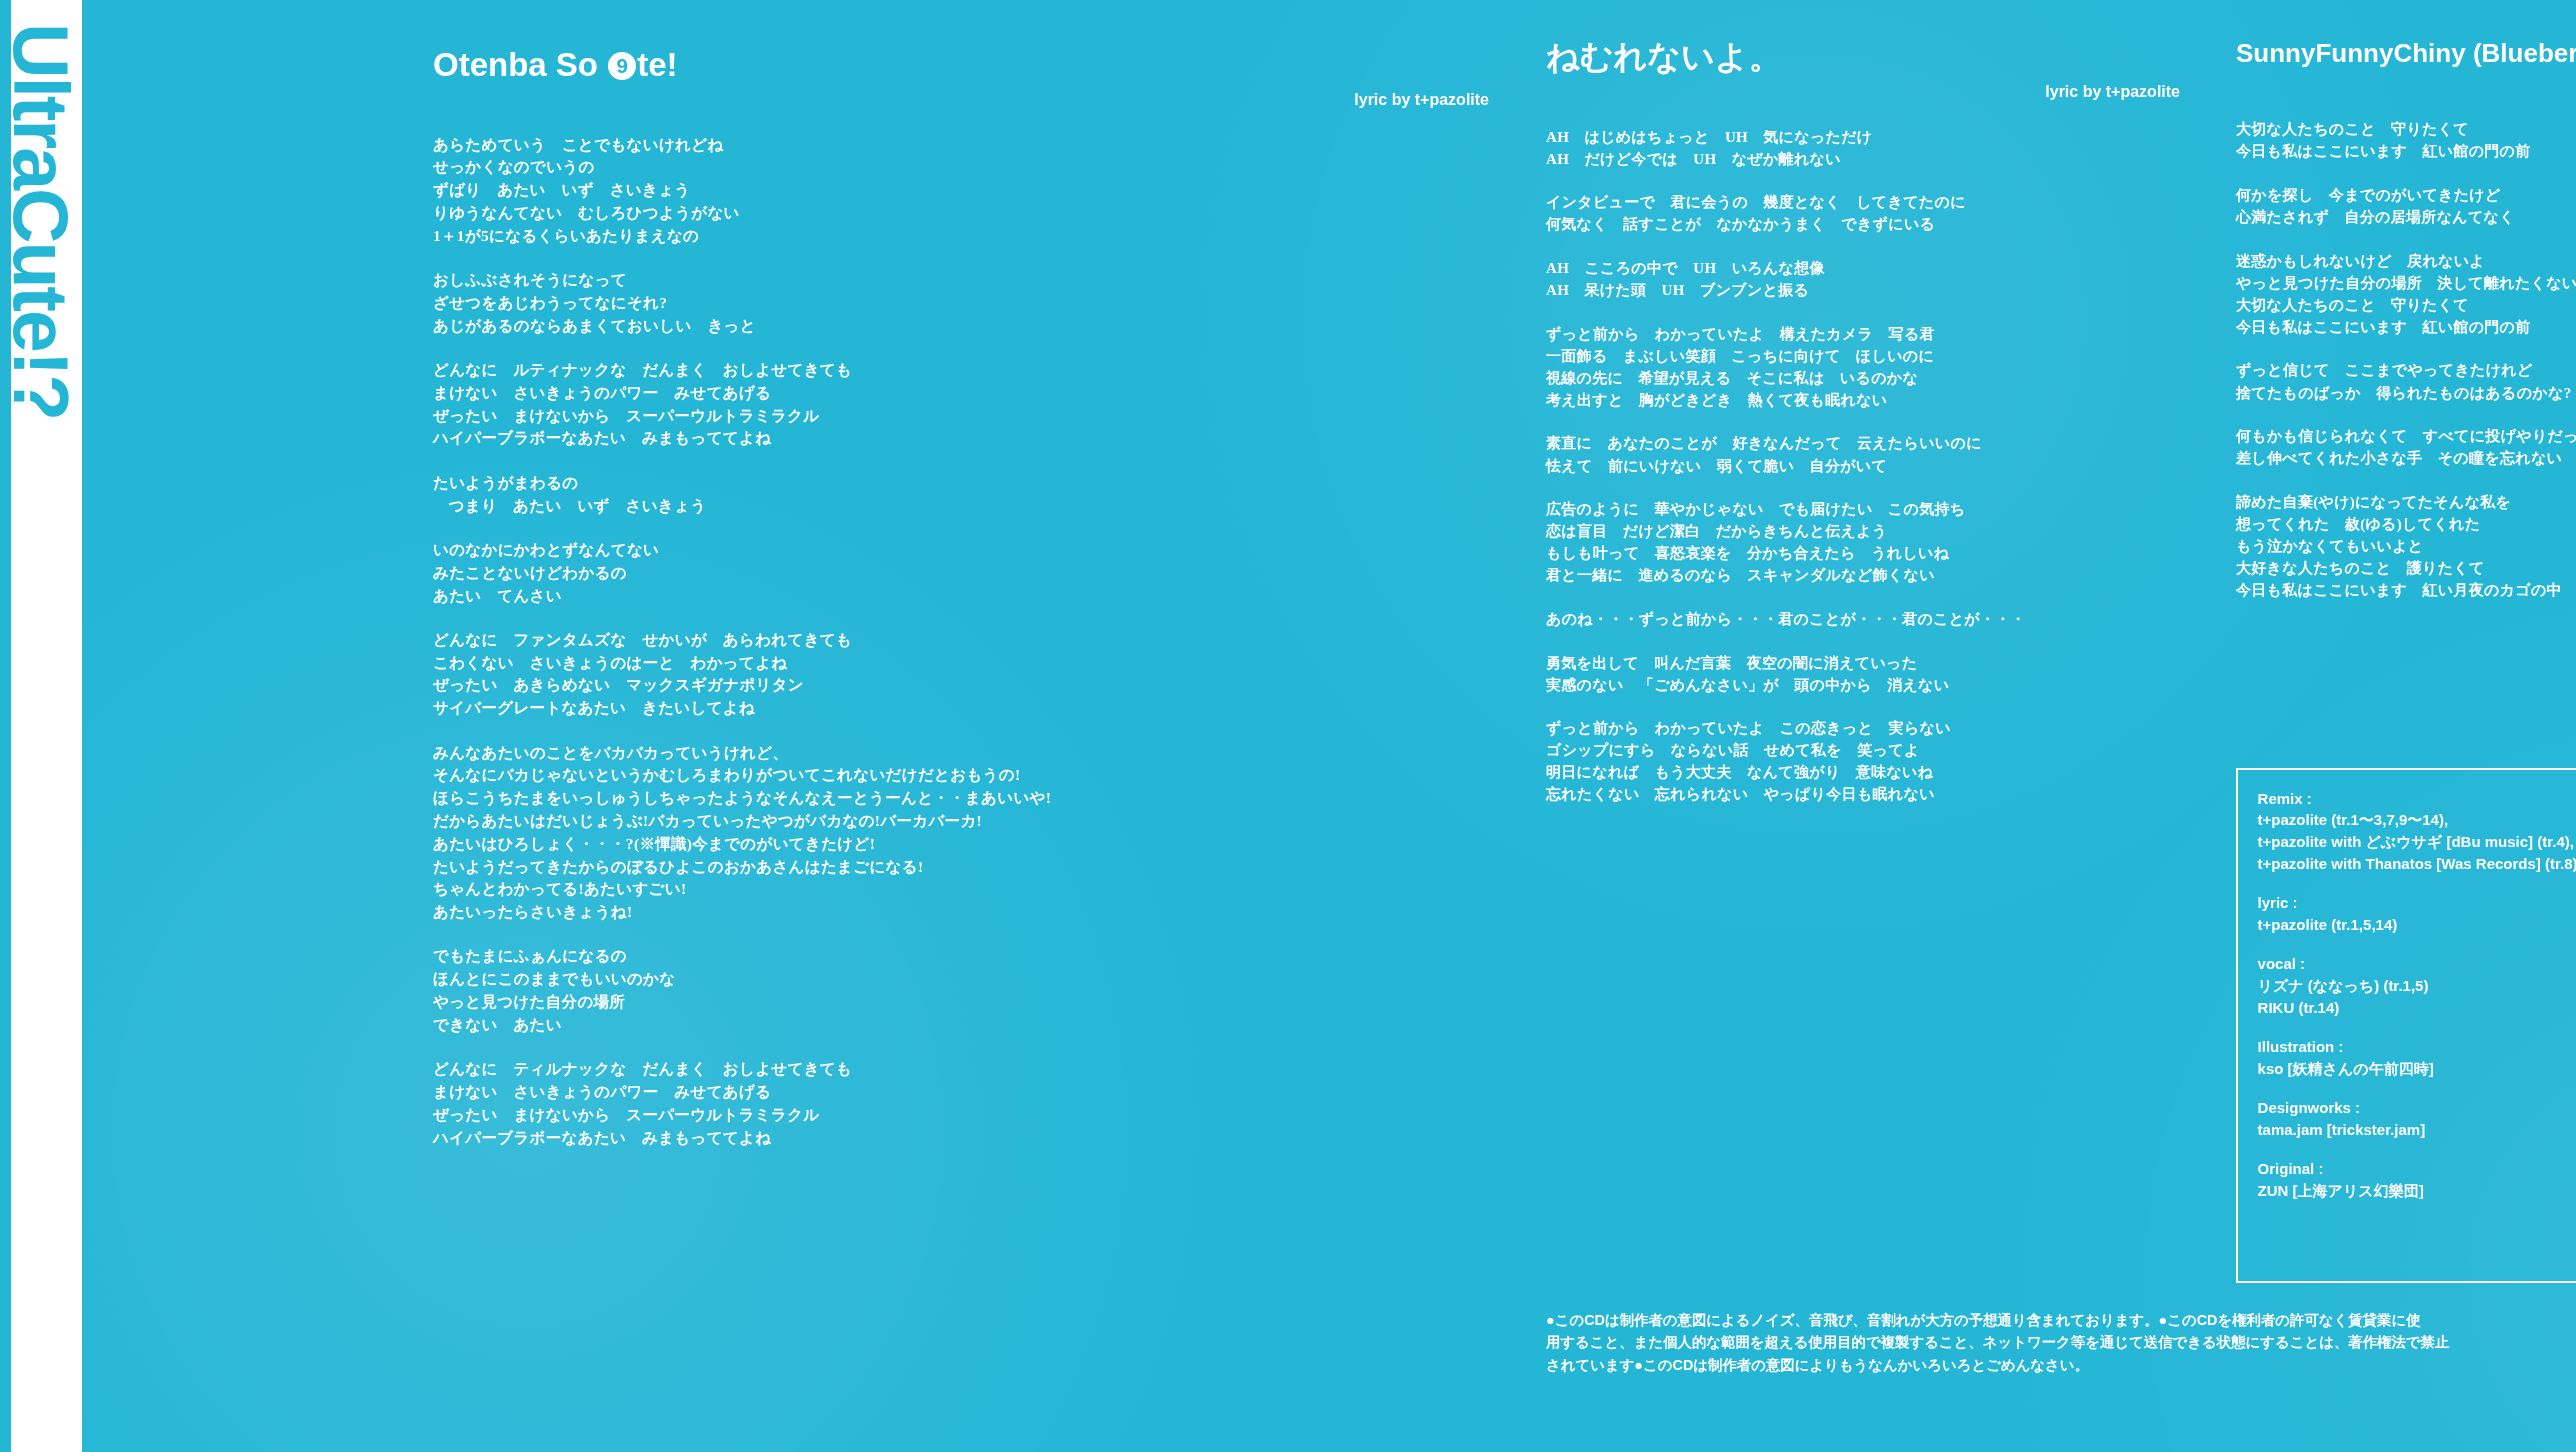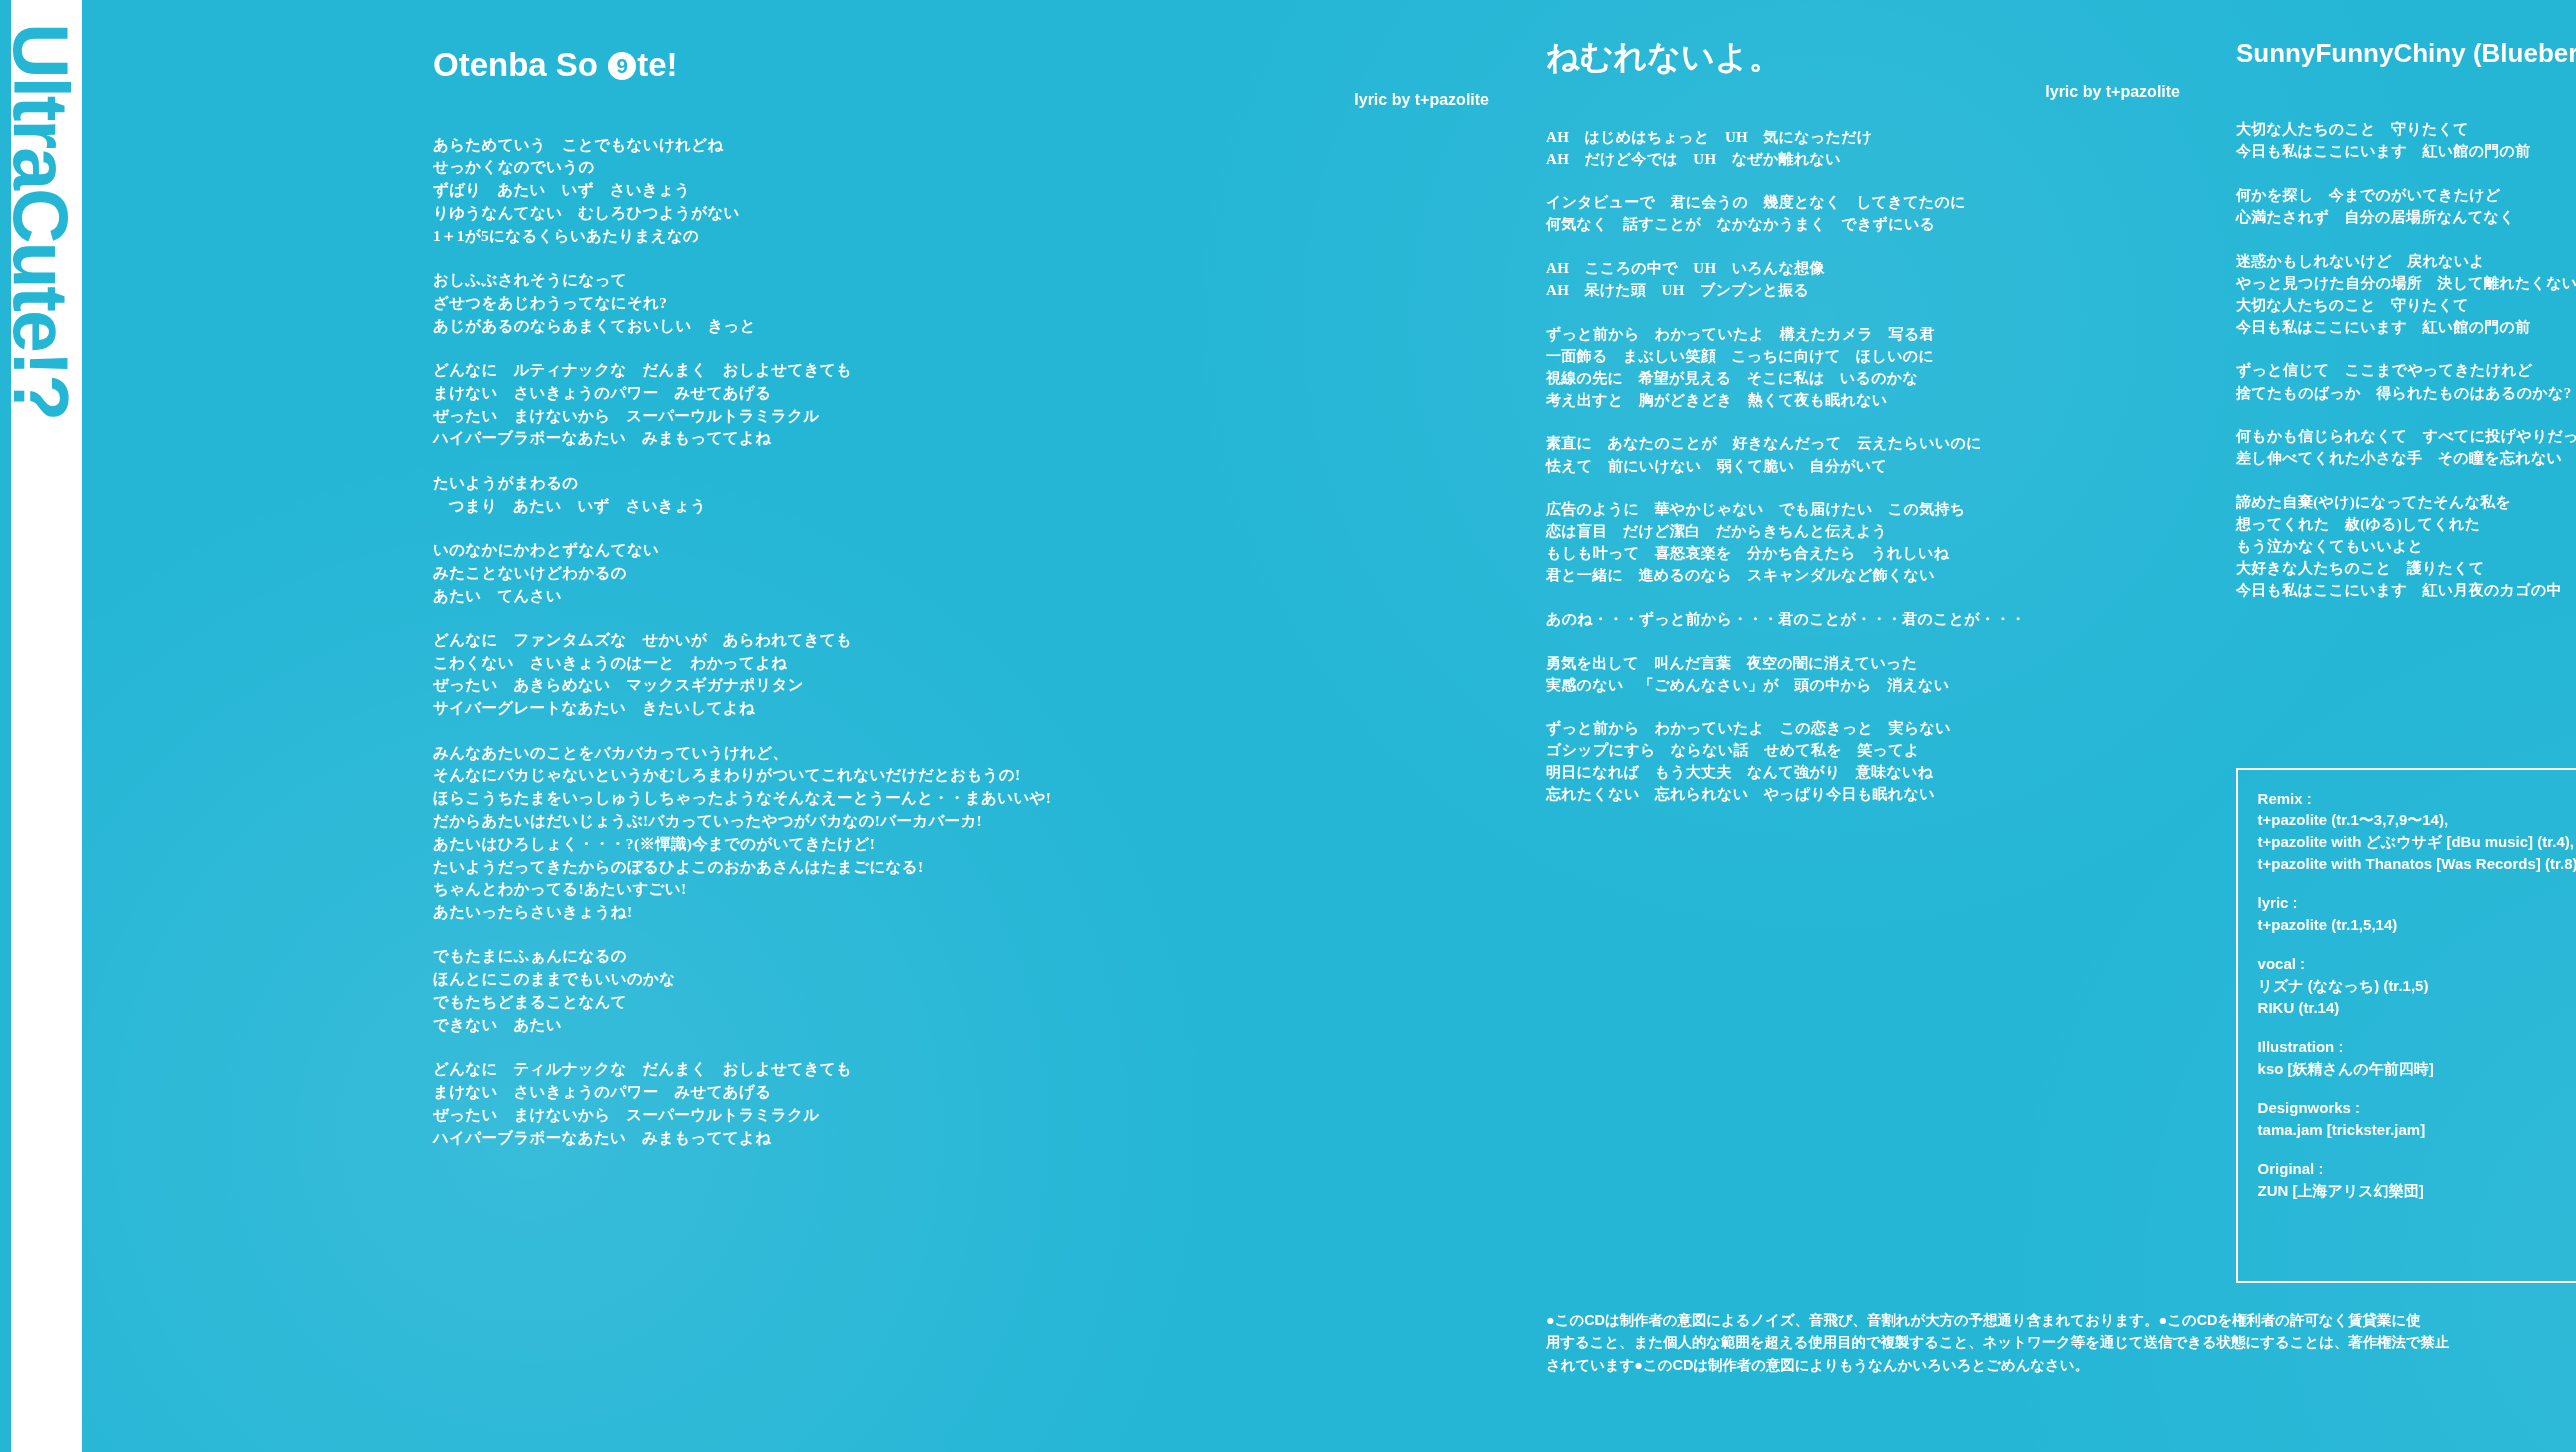--- a/index.html
+++ b/index.html
@@ -225,21 +225,21 @@
       <div class="line">だからあたいはだいじょうぶ!バカっていったやつがバカなの!バーカバーカ!</div>
       <div class="line">あたいはひろしょく・・・?(※憚識)今までのがいてきたけど!</div>
       <div class="line">たいようだってきたからのぼるひよこのおかあさんはたまごになる!</div>
       <div class="line">ちゃんとわかってる!あたいすごい!</div>
       <div class="line">あたいったらさいきょうね!</div>
     </div>
 
     <div class="stanza">
       <div class="line">でもたまにふぁんになるの</div>
       <div class="line">ほんとにこのままでもいいのかな</div>
-      <div class="line">でもたちどまることなんて</div>
+      <div class="line">やっと見つけた自分の場所</div>
       <div class="line">できない　あたい</div>
     </div>
 
     <div class="stanza">
       <div class="line">どんなに　ティルナックな　だんまく　おしよせてきても</div>
       <div class="line">まけない　さいきょうのパワー　みせてあげる</div>
       <div class="line">ぜったい　まけないから　スーパーウルトラミラクル</div>
       <div class="line">ハイパーブラボーなあたい　みまもっててよね</div>
     </div>
   </div>

